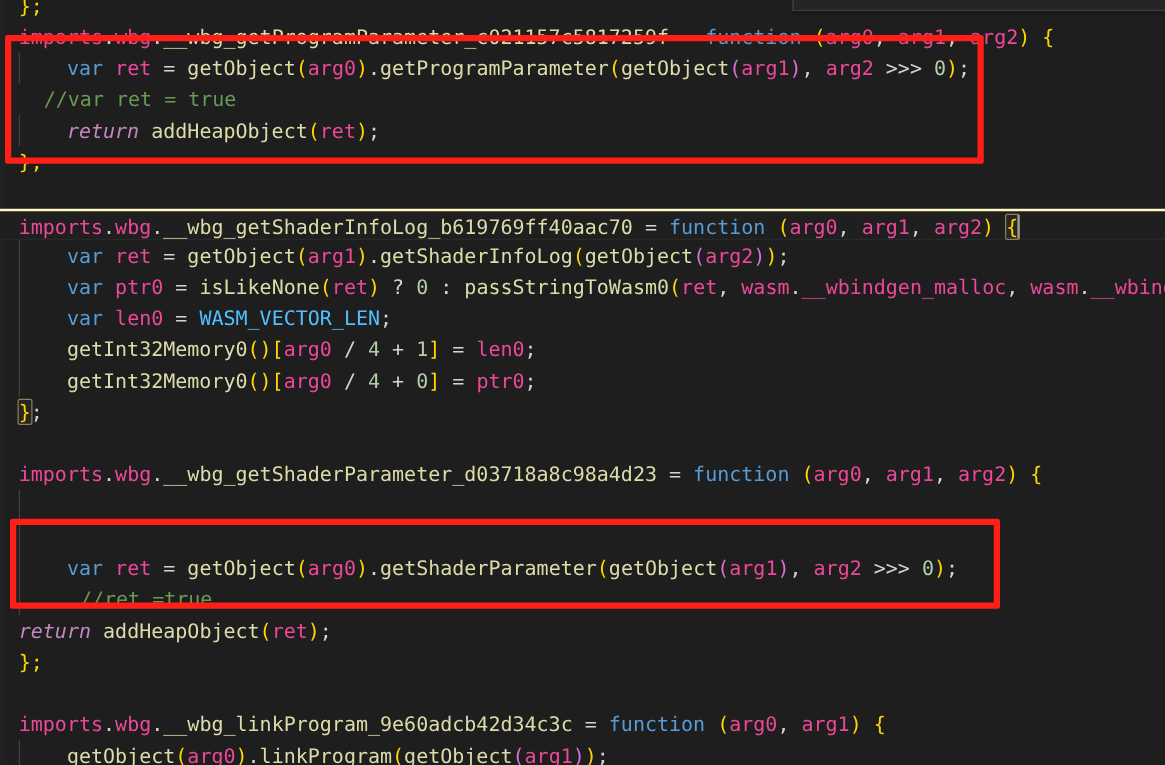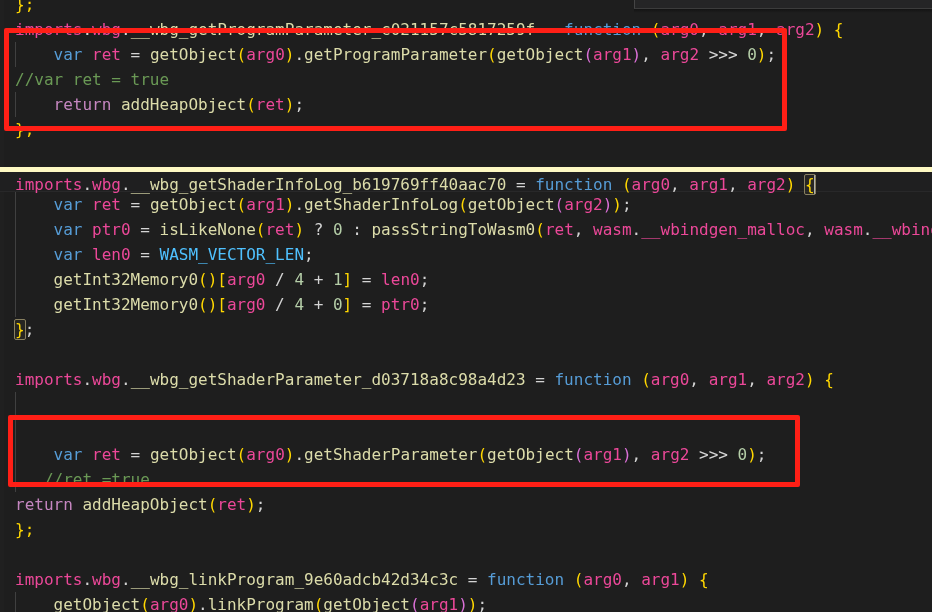--- a/index.html
+++ b/index.html
@@ -65,38 +65,38 @@
   .line {
     position: absolute;
     left: 0;
     width: 932px;
     height: 25px;
     padding-left: 15px;
     box-sizing: border-box;
   }
   .line.active {
     background: #1f1f20;
-    border-top: 5px solid #fef9c3;
+    border-top: 2px solid #fef9c3;
     border-bottom: 1px solid #282829;
   }
 
   
   .guide {
     position: absolute;
     width: 1px;
     background: #404040;
   }
 
   
   .t-var     { color: #ec4899; }  
   .t-plain   { color: #D4D4D4; }  
   .t-kw      { color: #569CD6; }  
-  .t-ctl     { color: #C586C0; }  
+  .t-ctl     { color: #C586C0; font-style: italic; }  
   .t-fn      { color: #DCDCAA; }  
-  .t-com     { color: #6A9955; }  
+  .t-com     { color: #6A9955; margin-left: 20px; }  
   .t-num     { color: #B5CEA8; }  
   .t-const   { color: #4FC1FF; }  
   .t-p0      { color: #FFD700; }  
   .t-p1      { color: #DA70D6; }  
 
   
   .bracket-match {
     outline: 1px solid #888060;
     background: rgba(120,110,70,0.10);
     padding: 0 0px;

